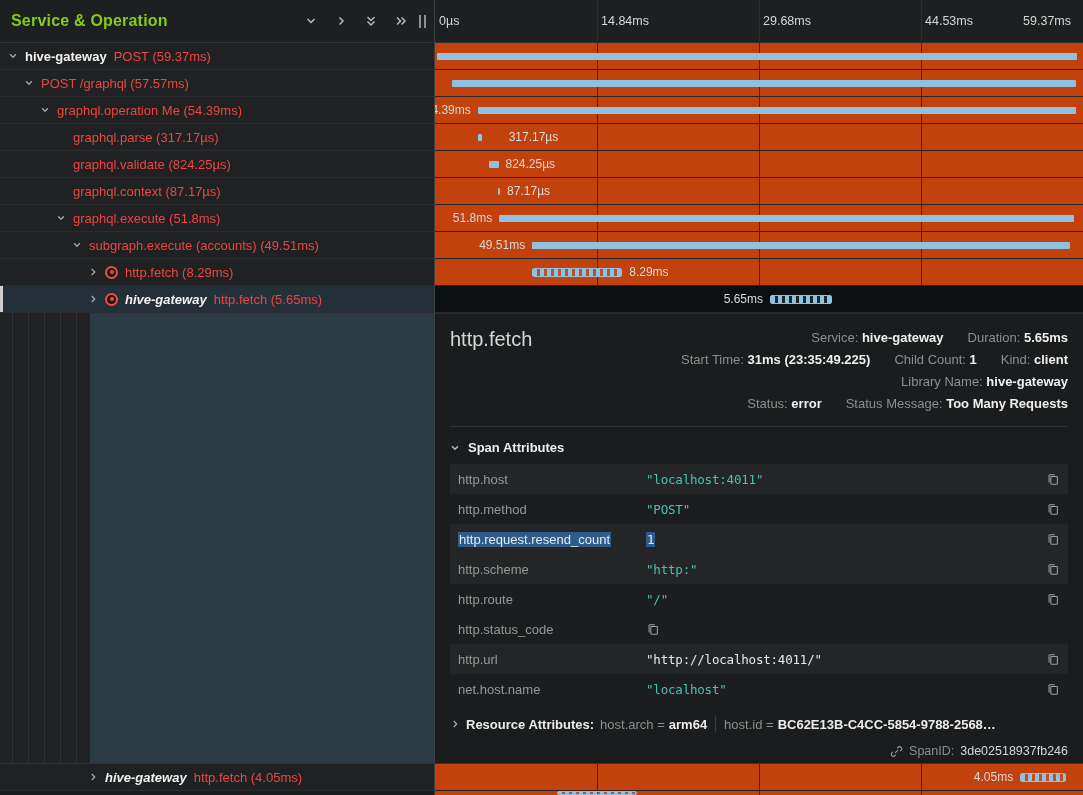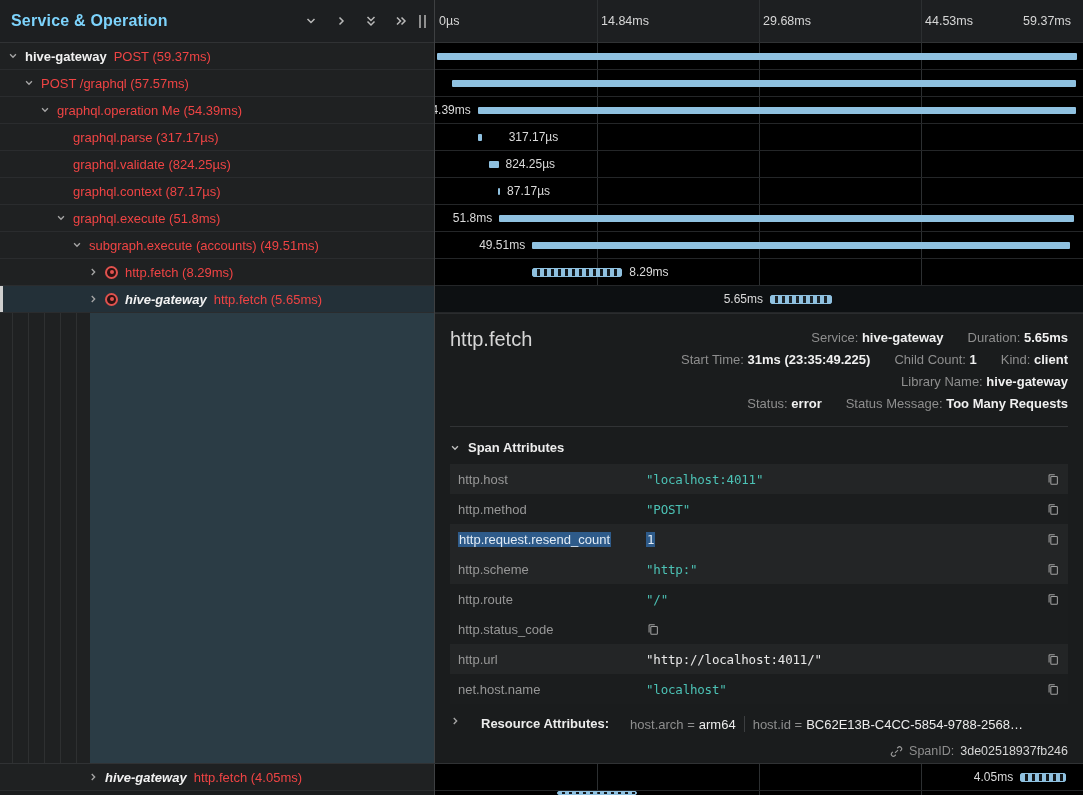--- a/index.html
+++ b/index.html
@@ -5,21 +5,21 @@
   *{box-sizing:border-box;margin:0;padding:0}
   html,body{background:#0e0f10}
   body{font-family:"Liberation Sans",sans-serif}
   .app{position:relative;width:1083px;height:795px;background:#191b1c;overflow:hidden;
        --bar:#8fc1e0;--teal:#4cc2b5;--purple:#7d82de;--red:#e0524e;--sel:#2e5b8a}
 
   
   .left-panel{position:absolute;left:0;top:0;width:435px;height:795px;background:#1f2122;border-right:1px solid #3e4042}
   .left-header{position:absolute;left:0;top:0;width:100%;height:43px;background:#1d1f21;border-bottom:1px solid #303234;
                display:flex;align-items:center;padding:0 8px 0 11px}
-  .panel-title{font-size:16px;font-weight:bold;color:#7dd3fc;letter-spacing:.2px;white-space:nowrap}
+  .panel-title{font-size:16px;font-weight:bold;color:#84cc16;letter-spacing:.2px;white-space:nowrap}
   .header-icons{margin-left:auto;display:flex;align-items:center;gap:18px;color:#b9b9b9;margin-right:12px}
   .hicon{display:inline-flex;cursor:pointer}
   .resizer{display:flex;gap:3px;align-items:center;cursor:col-resize}
   .resizer i{display:block;width:2px;height:13px;background:#8f8f8f}
 
   .tree-rows{position:absolute;top:43px;left:0;width:100%}
   .tree-row{position:relative;height:27px;display:flex;align-items:center;gap:7px;border-bottom:1px solid #2a2c2e;
             font-size:13px;color:#d2d2d2;background:#1f2122;cursor:pointer;white-space:nowrap;overflow:hidden}
   .tree-row.selected{background:#233038}
   .sel-accent{position:absolute;left:0;top:0;width:3px;height:100%;background:#cfcfcf}
@@ -32,21 +32,21 @@
             display:inline-flex;align-items:center;justify-content:center;flex:none}
   .err-dot{width:4px;height:4px;border-radius:50%;background:var(--red)}
 
   .guide-zone{position:absolute;left:0;top:313px;width:90px;height:450px;background:#1f2122}
   .guide-zone i{position:absolute;top:0;bottom:0;width:1px;background:rgba(255,255,255,.07)}
   .selected-block{position:absolute;left:90px;right:0;top:313px;height:450px;background:#2b3c45}
   .tree-bottom{position:absolute;left:0;top:764px;width:100%}
   .left-tail{position:absolute;left:0;top:791px;width:100%;height:4px;background:#1b1d1e}
 
   
-  .right-panel{position:absolute;left:435px;top:0;width:648px;height:795px;background:#000000}
+  .right-panel{position:absolute;left:435px;top:0;width:648px;height:795px;background:#c2410c}
   .ruler{position:absolute;top:0;left:0;width:100%;height:43px;background:#1d1f21;border-bottom:1px solid #303234}
   .tick{position:absolute;top:14px;font-size:12.5px;color:#d6d6d6;white-space:nowrap}
   .t0{left:4px}.t1{left:calc(25% + 4px)}.t2{left:calc(50% + 4px)}.t3{left:calc(75% + 4px)}.t4{right:12px}
   .grid-top{position:absolute;top:0;left:0;width:100%;height:313px;pointer-events:none}
   .grid-bottom{position:absolute;top:763px;left:0;width:100%;height:32px;pointer-events:none}
   .grid-top i,.grid-bottom i{position:absolute;top:0;bottom:0;width:1px;background:#2c2f31}
   .g1{left:25%}.g2{left:50%}.g3{left:75%}
 
   .tl-rows{position:absolute;top:43px;left:0;width:100%}
   .tl-row{position:relative;height:27px;border-bottom:1px solid #242628;overflow:hidden;cursor:pointer}
@@ -71,25 +71,25 @@
   .attr-row{display:flex;align-items:center;height:30px;padding:0 8px;font-size:13px}
   .attr-row.even{background:#232526}
   .attr-row.odd{background:#1b1d1e}
   .attr-key{width:188px;flex:none;color:#979797}
   .attr-val{flex:1;font-family:"DejaVu Sans Mono",monospace;font-size:12.5px;letter-spacing:-.2px}
   .attr-val.string{color:var(--teal)}
   .attr-val.number{color:var(--purple)}
   .attr-val.url{color:#e8e8e8}
   .sel-text{background:var(--sel);color:#e2ecf5;padding:0 1px}
   .copy-btn{flex:none;display:inline-flex;background:none;border:none;cursor:pointer;padding:0}
-  .resource-line{position:absolute;left:15px;right:15px;top:402px;display:flex;gap:21px;
+  .resource-line{position:absolute;left:15px;right:15px;top:402px;display:flex;align-items:center;gap:6px;
                  font-size:13px;white-space:nowrap;overflow:hidden}
   .res-title{font-weight:bold;color:#ececec}
   .res-key{color:#8e8e8e}
-  .res-val{color:#ececec;font-weight:normal}
+  .res-val{color:#ececec;font-weight:bold}
   .res-div{width:1px;height:16px;background:#3c3e40;margin:0 4px;flex:none}
   .spanid-line{position:absolute;right:15px;top:430px;display:flex;align-items:center;gap:6px;font-size:12.5px}
   .spanid-label{color:#8e8e8e}
   .spanid-val{color:#d8d8d8}
 
   .tl-bottom{position:absolute;left:0;top:764px;width:100%}
   .partial-row{position:absolute;left:0;top:791px;width:100%;height:4px;overflow:hidden}
   .partial-row .bar{top:0;height:4px;border-width:1px}
   .app-divider{position:absolute;left:0;top:763px;width:100%;height:1px;background:#303234;z-index:6}
 </style>

